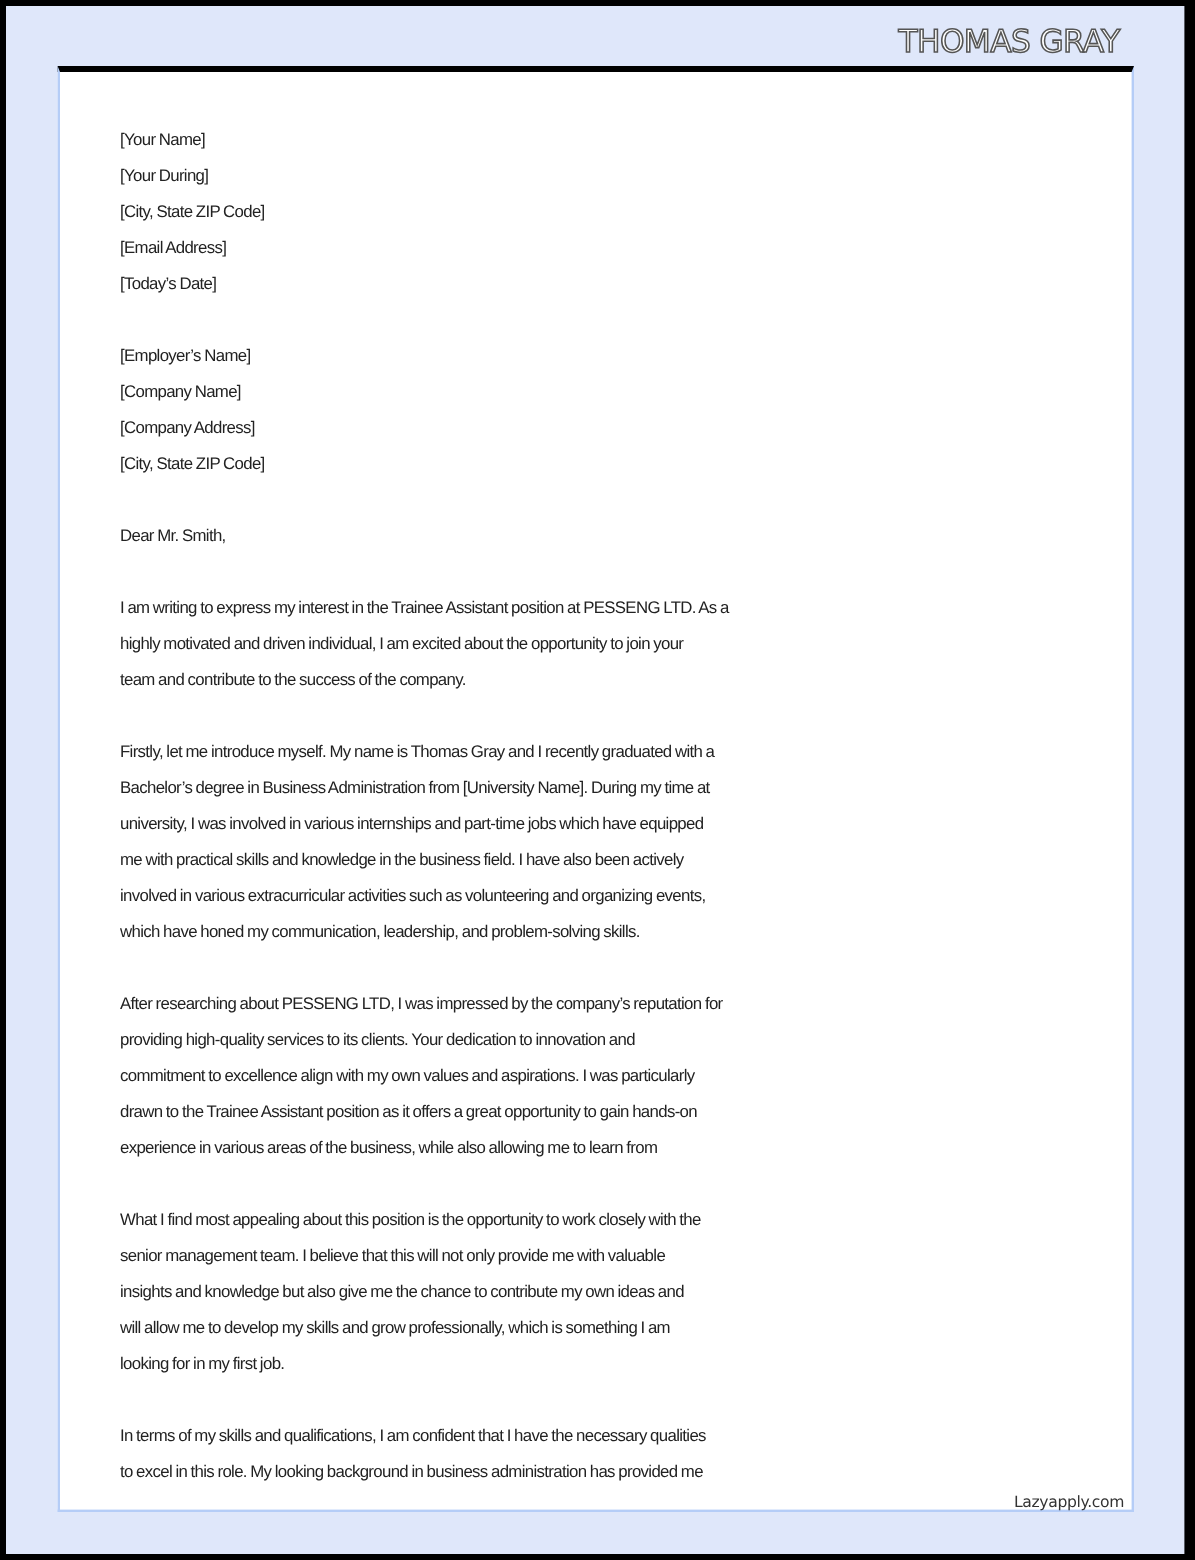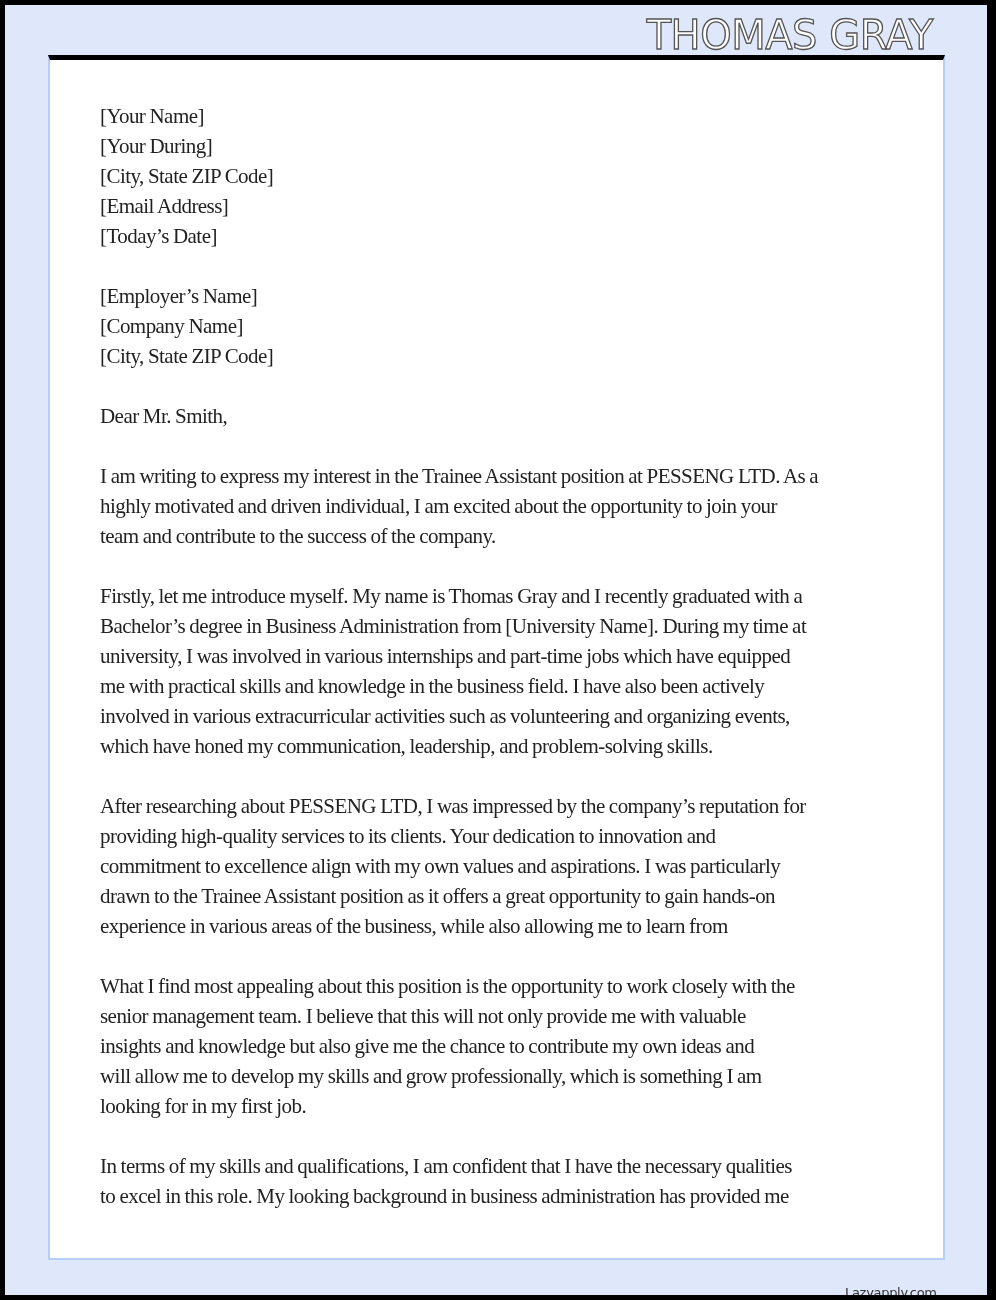--- a/index.html
+++ b/index.html
@@ -20,21 +20,21 @@
       top: 5px;
       width: 982px;
       height: 1290px;
       background: #dfe7fa;
       overflow: hidden;
     }
     .header-name {
       position: absolute;
       right: 54px;
       top: 8px;
-      font-size: 40px;
+      font-size: 26px;
       letter-spacing: -0.5px;
       color: #ffffff;
       -webkit-text-stroke: 1.3px #555555;
       font-family: "DejaVu Sans", sans-serif;
       font-weight: normal;
       line-height: 44px;
       white-space: nowrap;
     }
     .paper {
       position: absolute;
@@ -47,24 +47,24 @@
       border-left: 2px solid #b5cdf7;
       border-right: 2px solid #b5cdf7;
       border-bottom: 2px solid #b5cdf7;
       box-sizing: border-box;
     }
     .letter {
       position: absolute;
       left: 95px;
       top: 96px;
       width: 800px;
-      font-size: 21px;
+      font-size: 14px;
       line-height: 30px;
       color: #222222;
-      font-family: Liberation Serif, serif;
+      font-family: Liberation Sans, sans-serif;
       letter-spacing: -0.55px;
       word-spacing: -0.5px;
     }
     .letter .line {
       display: block;
       height: 30px;
       white-space: nowrap;
     }
     .letter .gap {
       display: block;
@@ -72,21 +72,20 @@
     }
     .watermark {
       position: absolute;
       left: 840px;
       top: 1240px;
       font-size: 13px;
       color: #333333;
       font-family: "DejaVu Sans", sans-serif;
       white-space: nowrap;
       letter-spacing: -0.3px;
-      margin-top: 40px;
     }
   </style>
 </head>
 <body>
 
 <div class="frame">
   <div class="header-name">THOMAS GRAY</div>
 
   <div class="paper"></div>
 
@@ -95,20 +94,21 @@
       <span class="line">[Your Name]</span>
       <span class="line">[Your During]</span>
       <span class="line">[City, State ZIP Code]</span>
       <span class="line">[Email Address]</span>
       <span class="line">[Today’s Date]</span>
     </div>
     <span class="gap"></span>
     <div>
       <span class="line">[Employer’s Name]</span>
       <span class="line">[Company Name]</span>
+      <span class="line">[Company Address]</span>
       <span class="line">[City, State ZIP Code]</span>
     </div>
     <span class="gap"></span>
     <span class="line">Dear Mr. Smith,</span>
     <span class="gap"></span>
 
     <div>
       <span class="line">I am writing to express my interest in the Trainee Assistant position at PESSENG LTD. As a</span>
       <span class="line">highly motivated and driven individual, I am excited about the opportunity to join your</span>
       <span class="line">team and contribute to the success of the company.</span>

